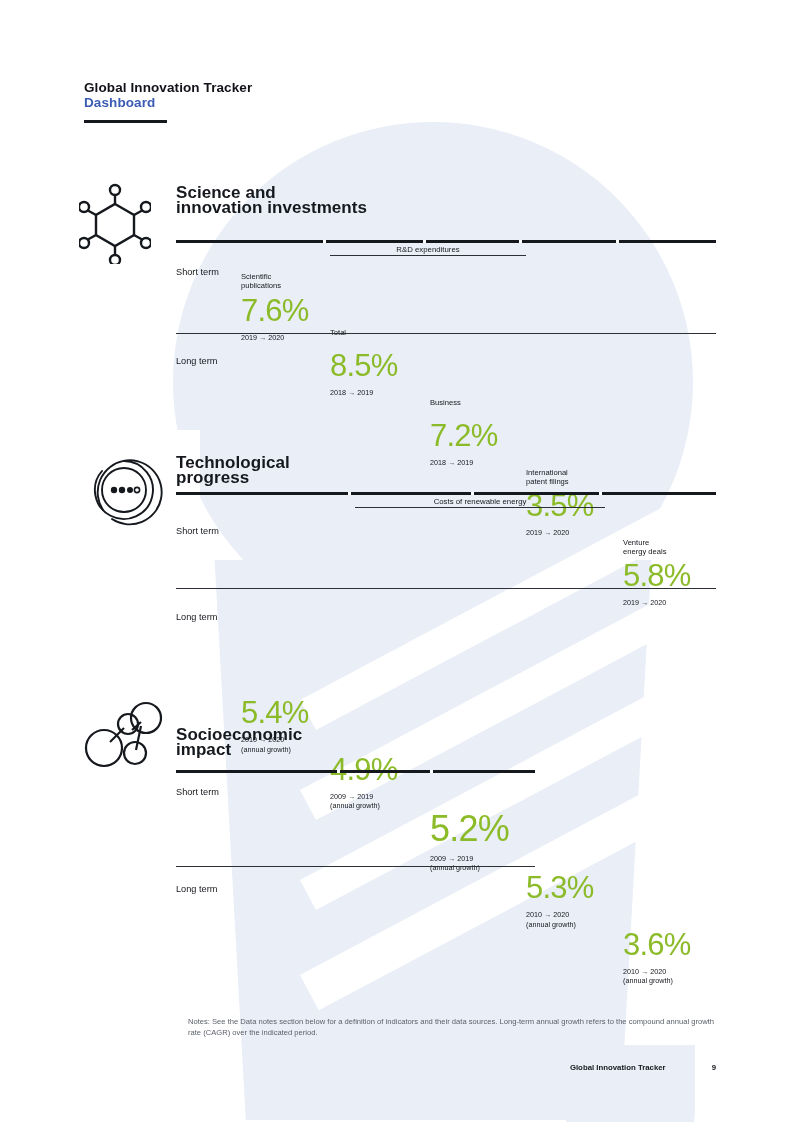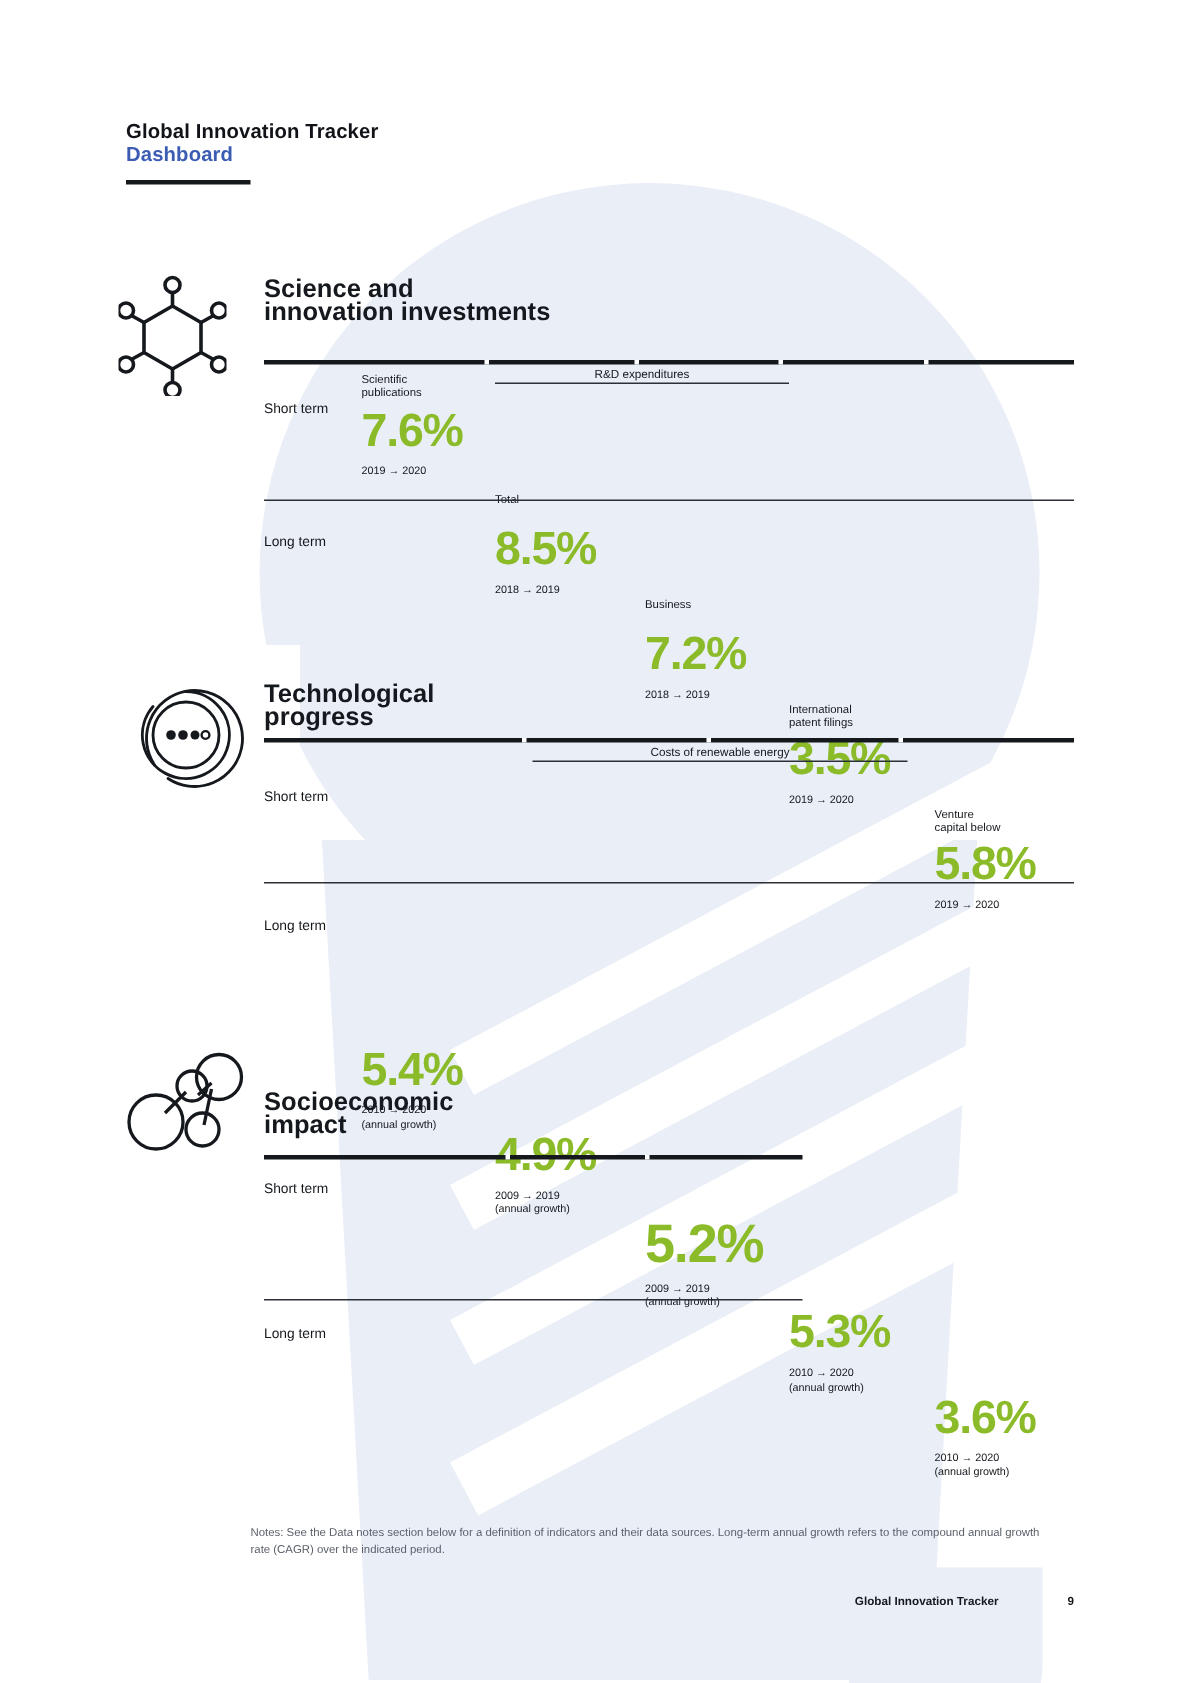--- a/index.html
+++ b/index.html
@@ -41,26 +41,26 @@
 
   .icon-wrap{position:absolute;}
   .rule-top{height:2.6px;background:#15181d;position:relative;}
   .rule-top .gap{position:absolute;top:0;width:3px;height:2.6px;background:#fff;}
   .rule-mid{height:1.4px;background:#2b2f36;}
   .group-lbl{font-size:7.8px;color:#15181d;text-align:center;line-height:10px;}
   .group-rule{height:1px;background:#2b2f36;}
   .term{font-size:9.2px;color:#15181d;line-height:11px;white-space:nowrap;}
   .cell{position:relative;}
   .cell-lbl{font-size:7.6px;color:#15181d;line-height:9.3px;}
-  .cell-val{font-weight:bold;letter-spacing:-0.8px;line-height:1;}
+  .cell-val{font-weight:normal;letter-spacing:-0.8px;line-height:1;}
   .green{color:#8cbb29;}
   .cell-per{font-size:7.2px;color:#15181d;line-height:9.3px;white-space:nowrap;}
 
   
-  .notes{position:absolute;left:167px;top:1017px;width:540px;font-size:7.6px;color:#5a5f69;line-height:10.6px;}
+  .notes{position:absolute;left:188px;top:1017px;width:540px;font-size:7.6px;color:#5a5f69;line-height:10.6px;}
   .foot{position:absolute;left:176px;top:1063px;width:540px;display:flex;justify-content:flex-end;align-items:baseline;}
   .foot-name{font-size:7.8px;color:#15181d;font-weight:bold;}
   .foot-page{font-size:7.8px;color:#15181d;font-weight:bold;margin-left:46px;}
 </style>
 </head>
 <body>
 
 <div class="page">
 
   <div class="bg-layer">
@@ -110,21 +110,21 @@
             <span class="gap" style="left:247px"></span>
             <span class="gap" style="left:343px"></span>
             <span class="gap" style="left:440px"></span>
           </div>
         </div>
         <div class="section" style="left: 330px; top: 245px; width: 196px;">
           <div class="group-lbl">R&amp;D expenditures</div>
                    <div class="group-rule"></div>
         </div>
         <div class="section term" style="left: 176px; top: 267px;">Short term</div>
-        <div class="section cell" style="left: 241px; top: 248px; width: 88px;">
+        <div class="section cell" style="left: 241px; top: 272px; width: 88px;">
           <div class="cell-lbl">Scientific</div>
           <div class="cell-lbl">publications</div>
           <div class="cell-val green" style="font-size:31px;margin-top:4px">7.6%</div>
           <div class="cell-per" style="margin-top:7px">2019 → 2020</div>
         </div>
         <div class="section cell" style="left: 330px; top: 258px; width: 100px;">
           <div class="cell-lbl">Total</div>
           <div class="cell-lbl" style="visibility:hidden">&nbsp;</div>
           <div class="cell-val green" style="font-size:31px;margin-top:4px">8.5%</div>
           <div class="cell-per" style="margin-top:7px">2018 → 2019</div>
@@ -136,21 +136,21 @@
           <div class="cell-per" style="margin-top:7px">2018 → 2019</div>
         </div>
         <div class="section cell" style="left: 526px; top: 258px; width: 97px;">
           <div class="cell-lbl">International</div>
           <div class="cell-lbl">patent filings</div>
           <div class="cell-val green" style="font-size:31px;margin-top:4px">3.5%</div>
           <div class="cell-per" style="margin-top:7px">2019 → 2020</div>
         </div>
         <div class="section cell" style="left: 623px; top: 258px; width: 93px;">
           <div class="cell-lbl">Venture</div>
-          <div class="cell-lbl">capital below</div>
+          <div class="cell-lbl">energy deals</div>
           <div class="cell-val green" style="font-size:31px;margin-top:4px">5.8%</div>
           <div class="cell-per" style="margin-top:7px">2019 → 2020</div>
         </div>
         <div class="section" style="left: 176px; top: 333px; width: 540px;">
           <div class="rule-mid"></div>
         </div>
         <div class="section term" style="left: 176px; top: 356px;">Long term</div>
         <div class="section cell" style="left: 241px; top: 348px; width: 88px;">
           <div class="cell-val green" style="font-size:31px;margin-top:0px">5.4%</div>
           <div class="cell-per" style="margin-top:7px">2010 → 2020</div>

